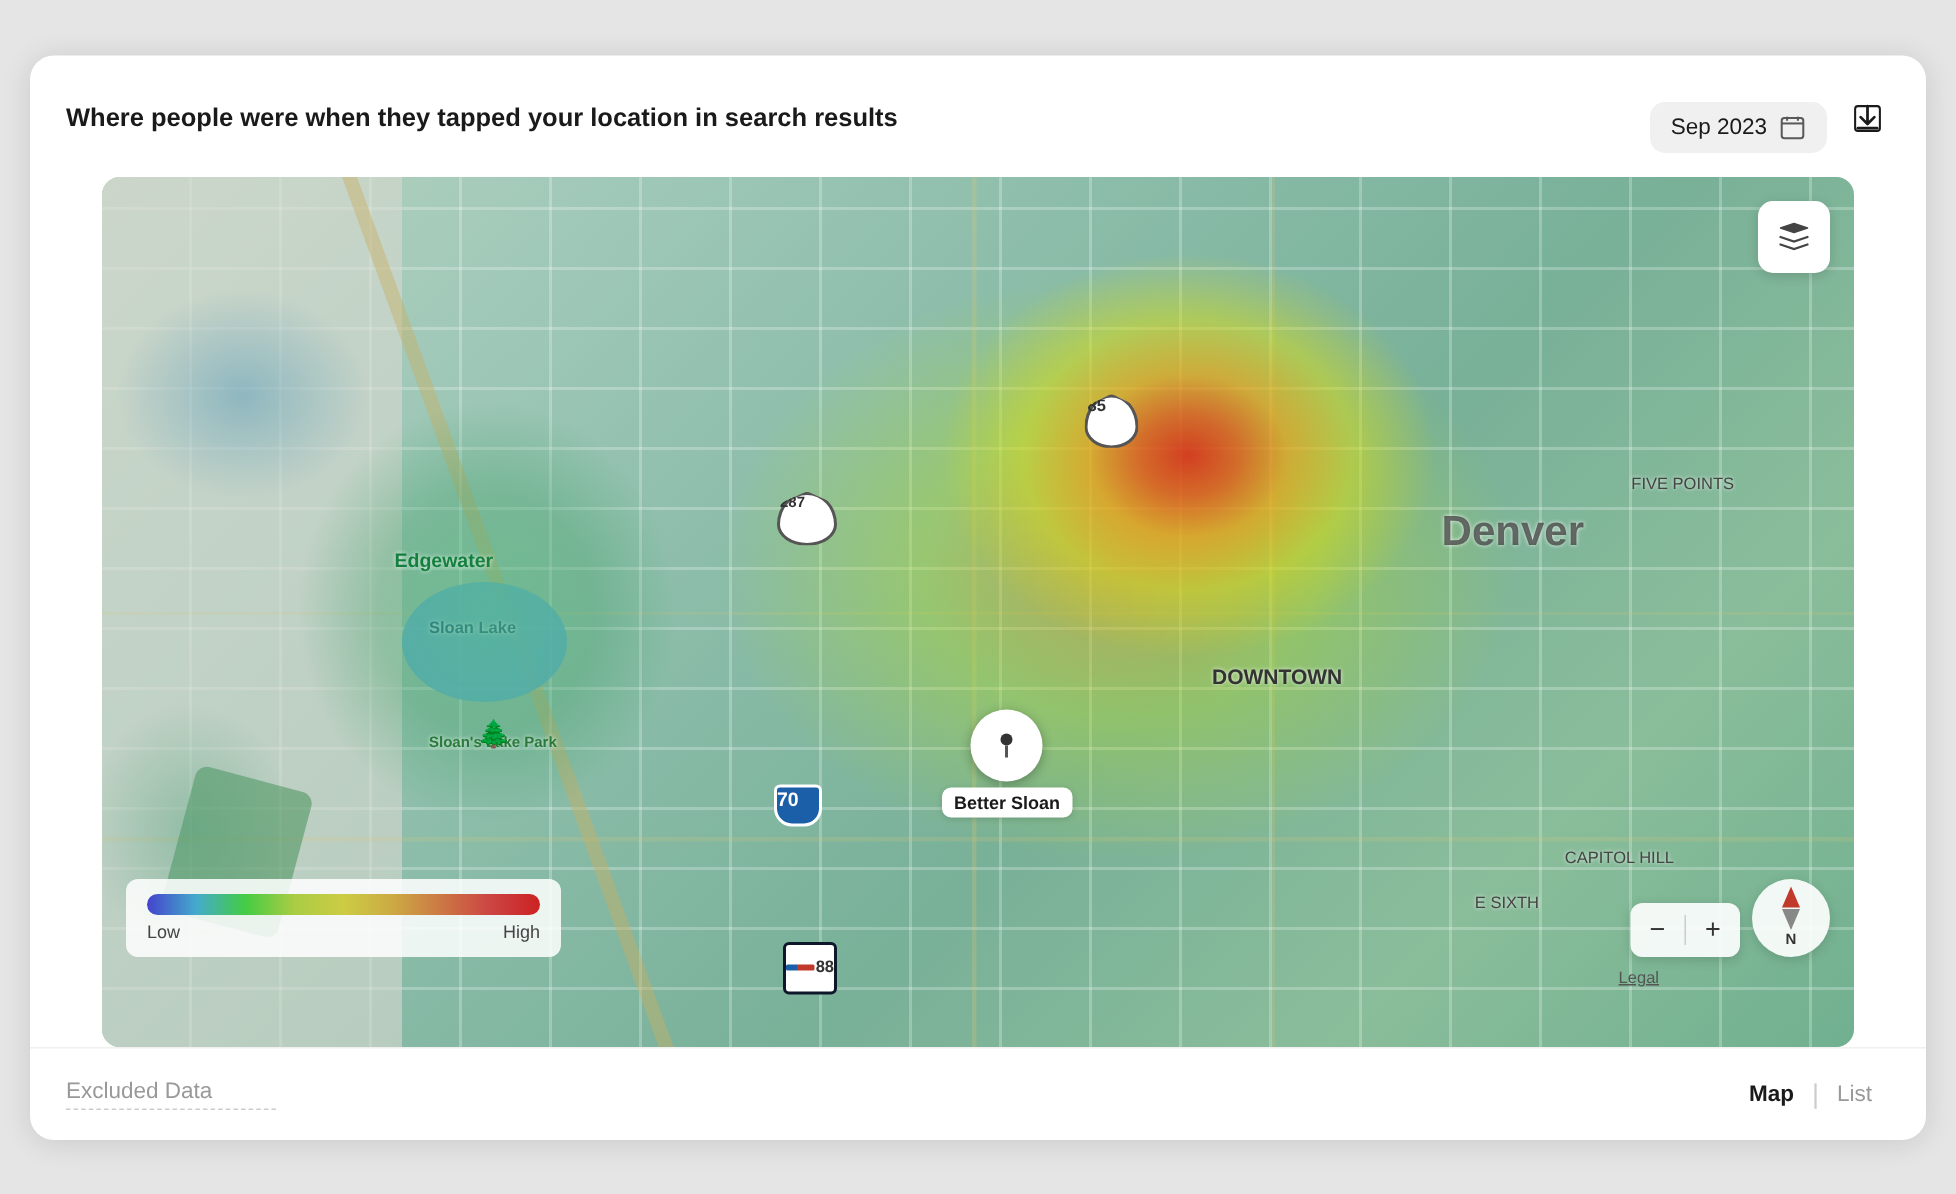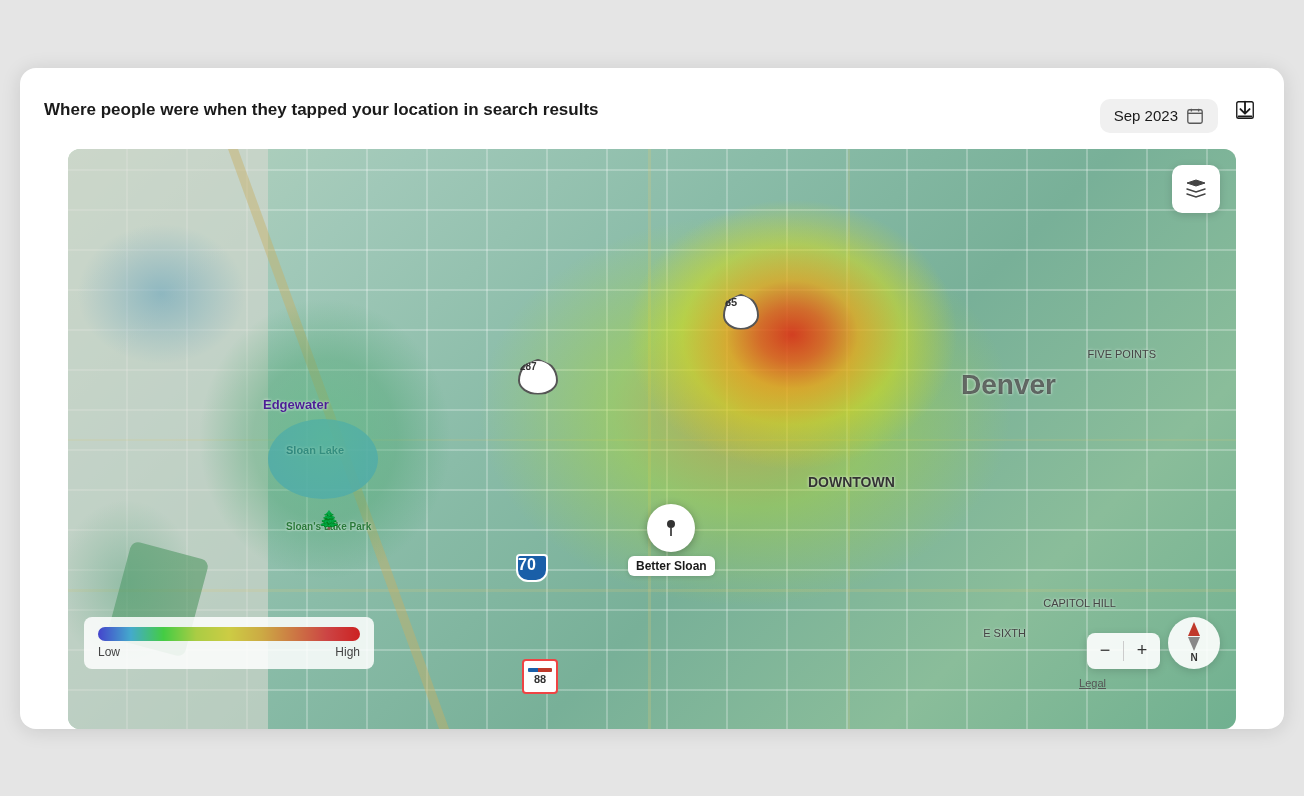--- a/index.html
+++ b/index.html
@@ -158,24 +158,24 @@
       height: 28px;
       background: #1a5fa8;
       border-radius: 4px 4px 12px 12px;
       color: white;
       border: 2px solid white;
     }
     .shield-state {
       width: 36px;
       height: 35px;
       background: white;
-      border: 2px solid #ef4444;
+      border: 2px solid #0f172a;
       border-radius: 4px;
       display: flex;
-      flex-direction: column;
+      flex-direction: row;
       align-items: center;
       justify-content: center;
       gap: 1px;
     }
     .shield-state .flag-bar {
       width: 24px;
       height: 4px;
       background: linear-gradient(90deg, #1a5fa8 40%, #c0392b 40%);
       border-radius: 1px;
     }
@@ -460,36 +460,36 @@
 
       <div class="park-area"></div>
 
       <div class="heatmap-overlay"></div>
 
       <span class="map-label map-label-large" style="right:180px;top:220px;">Denver</span>
       <span class="map-label map-label-medium" style="left:740px;top:325px;font-size:14px;color:#333;">DOWNTOWN</span>
       <span class="map-label" style="right:80px;top:199px;font-size:11px;color:#444;font-weight:500;">FIVE POINTS</span>
       <span class="map-label" style="right:120px;bottom:120px;font-size:11px;color:#444;font-weight:500;">CAPITOL HILL</span>
       <span class="map-label" style="right:210px;bottom:90px;font-size:11px;color:#444;">E SIXTH</span>
-      <span class="map-label" style="left:195px;top:248px;font-size:13px;font-weight:600;color:#4c1d95;">Edgewater</span>
+      <span class="map-label" style="left:195px;top:248px;font-size:13px;font-weight:600;color:#15803d;">Edgewater</span>
       <span class="map-label" style="left:218px;top:372px;text-align:center;font-size:10px;color:#2a7a3a;font-weight:700;">Sloan's
 Lake Park</span>
 
       <div class="tree-icon">🌲</div>
 
       <div class="shield" style="left:655px;top:145px;">
         <div class="shield-us">85</div>
       </div>
 
       <div class="shield" style="left:450px;top:210px;">
         <div class="shield-us" style="width:40px;font-size:10px;">287</div>
       </div>
 
       <div class="shield" style="left:448px;top:405px;">
-        <div class="shield-interstate" style="color:white;font-size:16px;">70</div>
+        <div class="shield-interstate" style="color:white;font-size:13px;">70</div>
       </div>
 
       <div class="shield" style="left:454px;top:510px;">
         <div class="shield-state">
           <div class="flag-bar"></div>
           <span style="font-size:11px;font-weight:700;color:#333;">88</span>
         </div>
       </div>
 
       <div class="location-pin">
@@ -529,13 +529,26 @@
           <div class="compass-arrow"></div>
           <div class="compass-arrow-down"></div>
           <span class="compass-n">N</span>
         </div>
       </div>
 
       <span class="legal-text">Legal</span>
     </div>
   </div>
 
+  <div class="footer">
+    <div class="excluded-data">
+      <span class="excluded-data-label">Excluded Data</span>
+      <div class="excluded-data-line"></div>
+    </div>
+    <div class="footer-right">
+      <div class="view-toggle">
+        <span class="view-btn active">Map</span>
+        <span class="view-divider">|</span>
+        <span class="view-btn">List</span>
+      </div>
+    </div>
+  </div>
 </div>
 
 </body></html>

